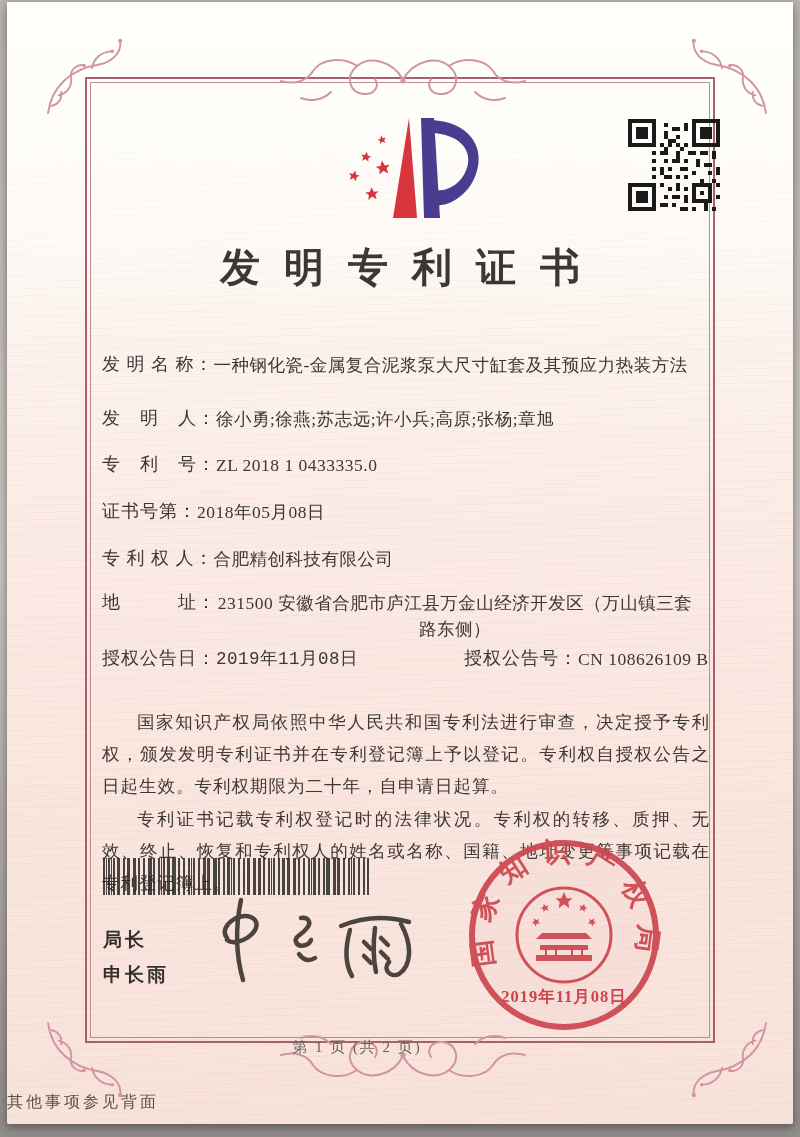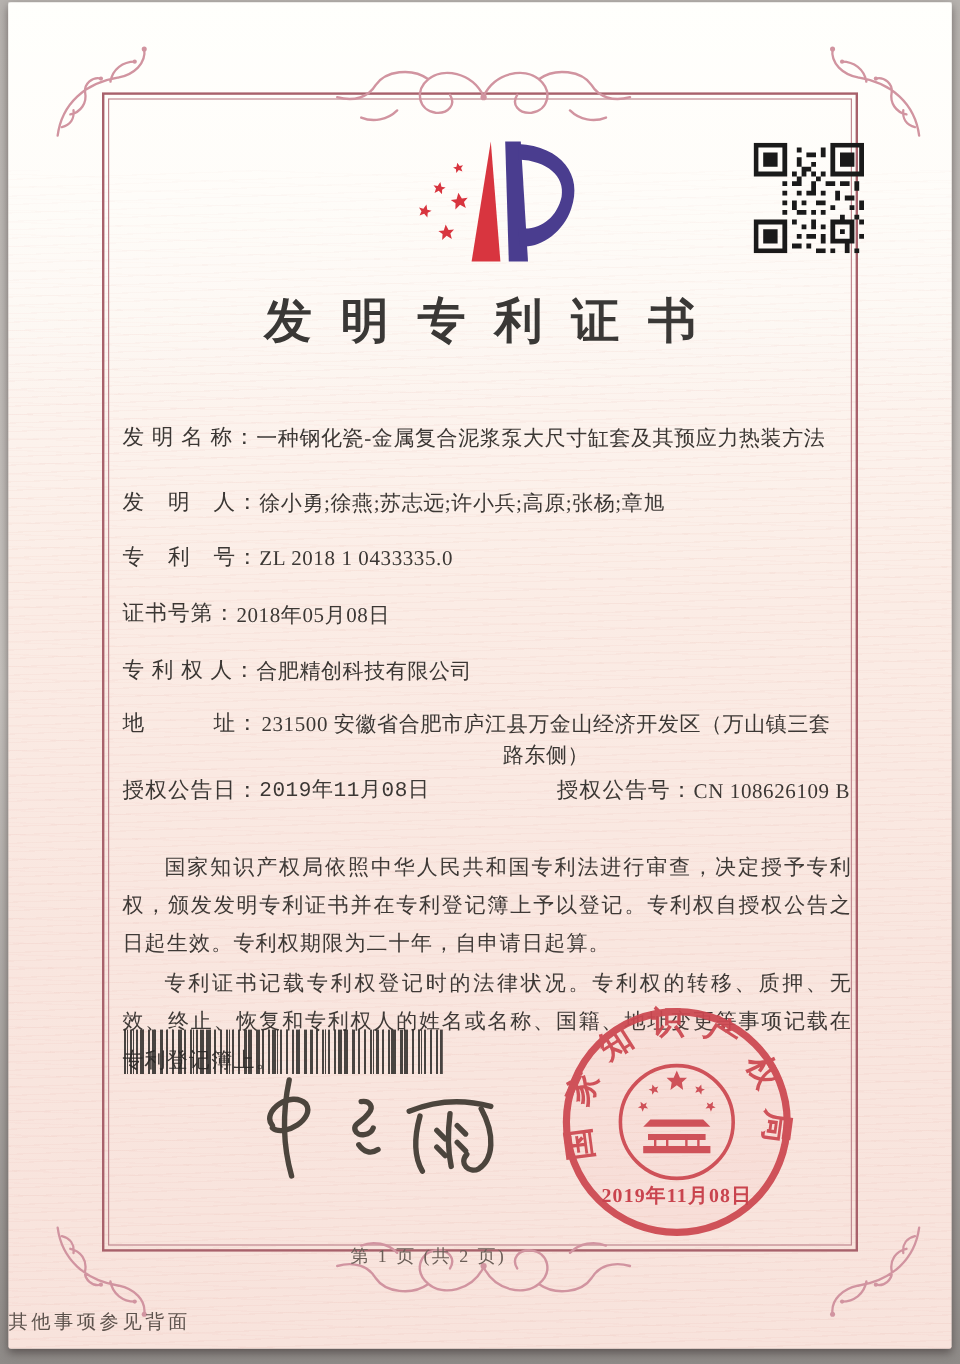--- a/index.html
+++ b/index.html
@@ -169,20 +169,24 @@
     </span>
   </div>
 
   <div class="paras">
     <p>国家知识产权局依照中华人民共和国专利法进行审查，决定授予专利权，颁发发明专利证书并在专利登记簿上予以登记。专利权自授权公告之日起生效。专利权期限为二十年，自申请日起算。</p>
     <p>专利证书记载专利权登记时的法律状况。专利权的转移、质押、无效、终止、恢复和专利权人的姓名或名称、国籍、地址变更等事项记载在专利登记簿上。</p>
   </div>
 
   <div class="barcode"></div>
 
+  <div class="director">
+    <div>局长</div>
+    <div>申长雨</div>
+  </div>
 
   <svg class="signature" width="235" height="105" viewBox="0 0 235 105">
     <g stroke="#3a342c" stroke-width="4.5" fill="none" stroke-linecap="round" stroke-linejoin="round">
       <path d="M24 50 C14 38 40 20 52 32 C60 44 34 60 24 52"></path>
       <path d="M38 12 C33 36 32 64 40 92"></path>
       <path d="M98 30 C105 29 109 34 104 40 C98 48 91 48 93 54 C95 60 106 58 108 52"></path>
       <path d="M96 66 C100 72 106 74 112 70"></path>
       <path d="M138 38 C160 29 184 28 206 34"></path>
       <path d="M147 42 C142 60 142 76 149 88"></path>
       <path d="M198 36 C210 58 208 78 196 86 C188 90 179 82 186 74"></path>

